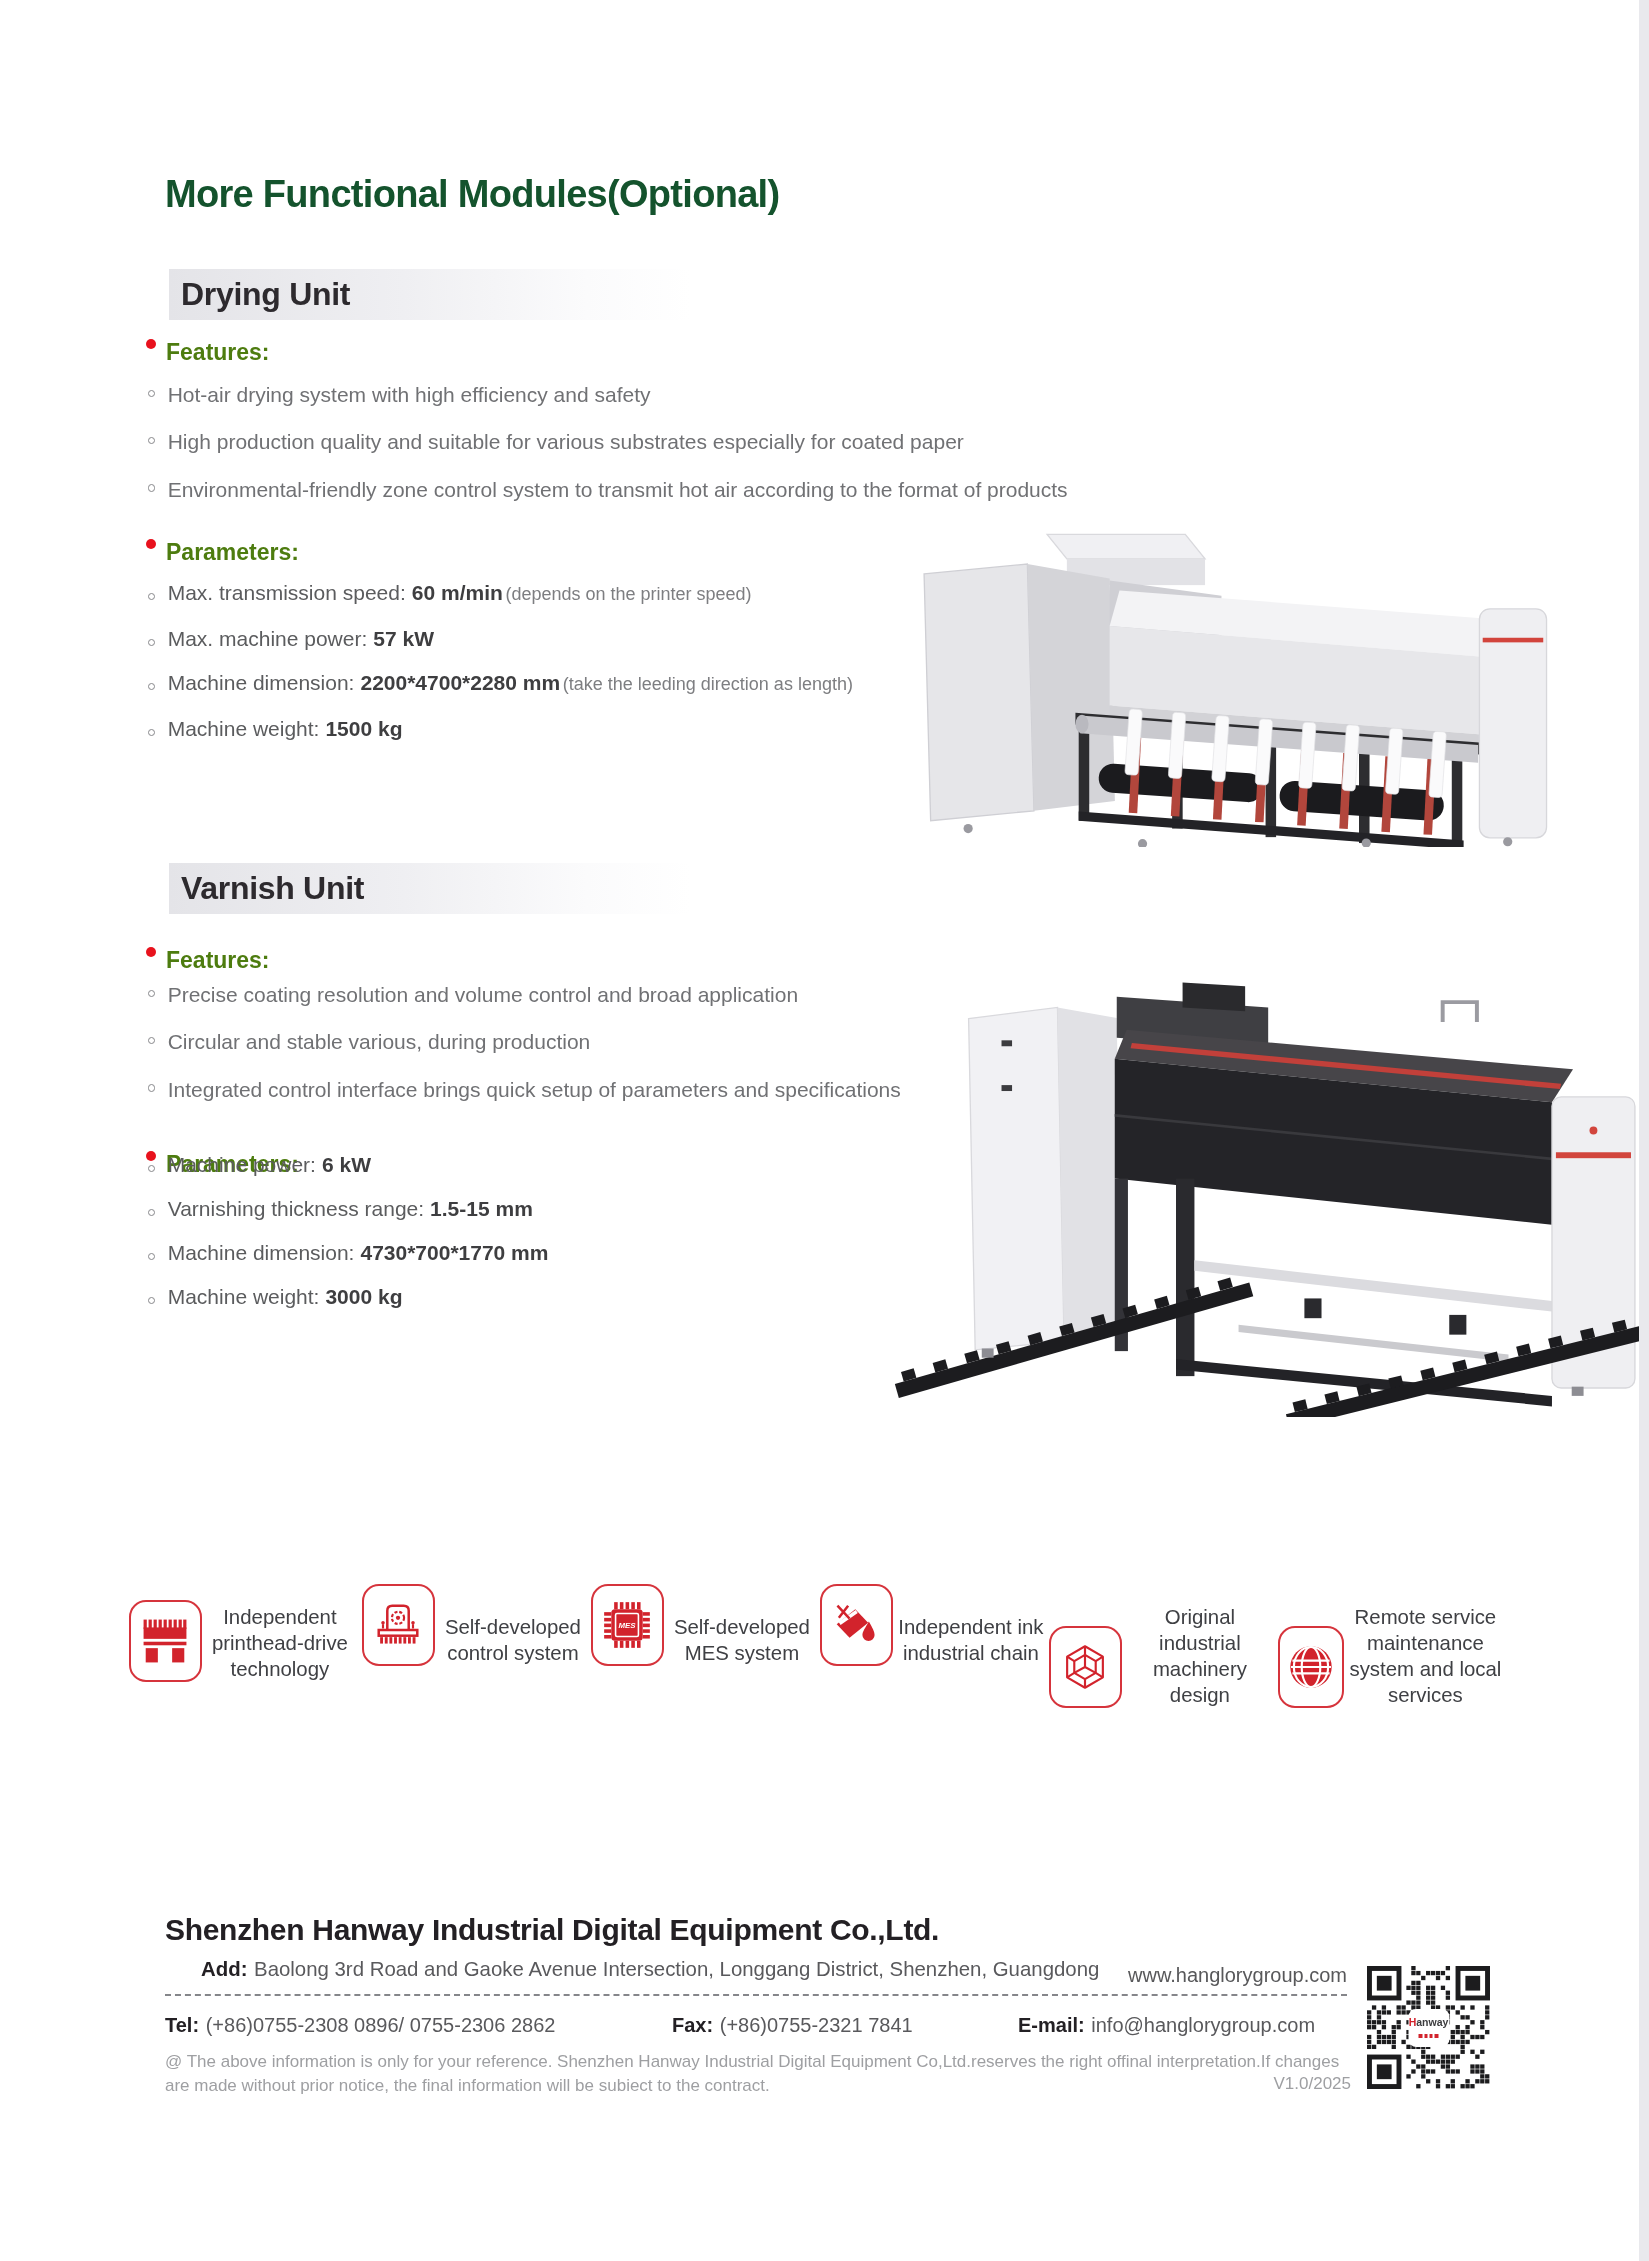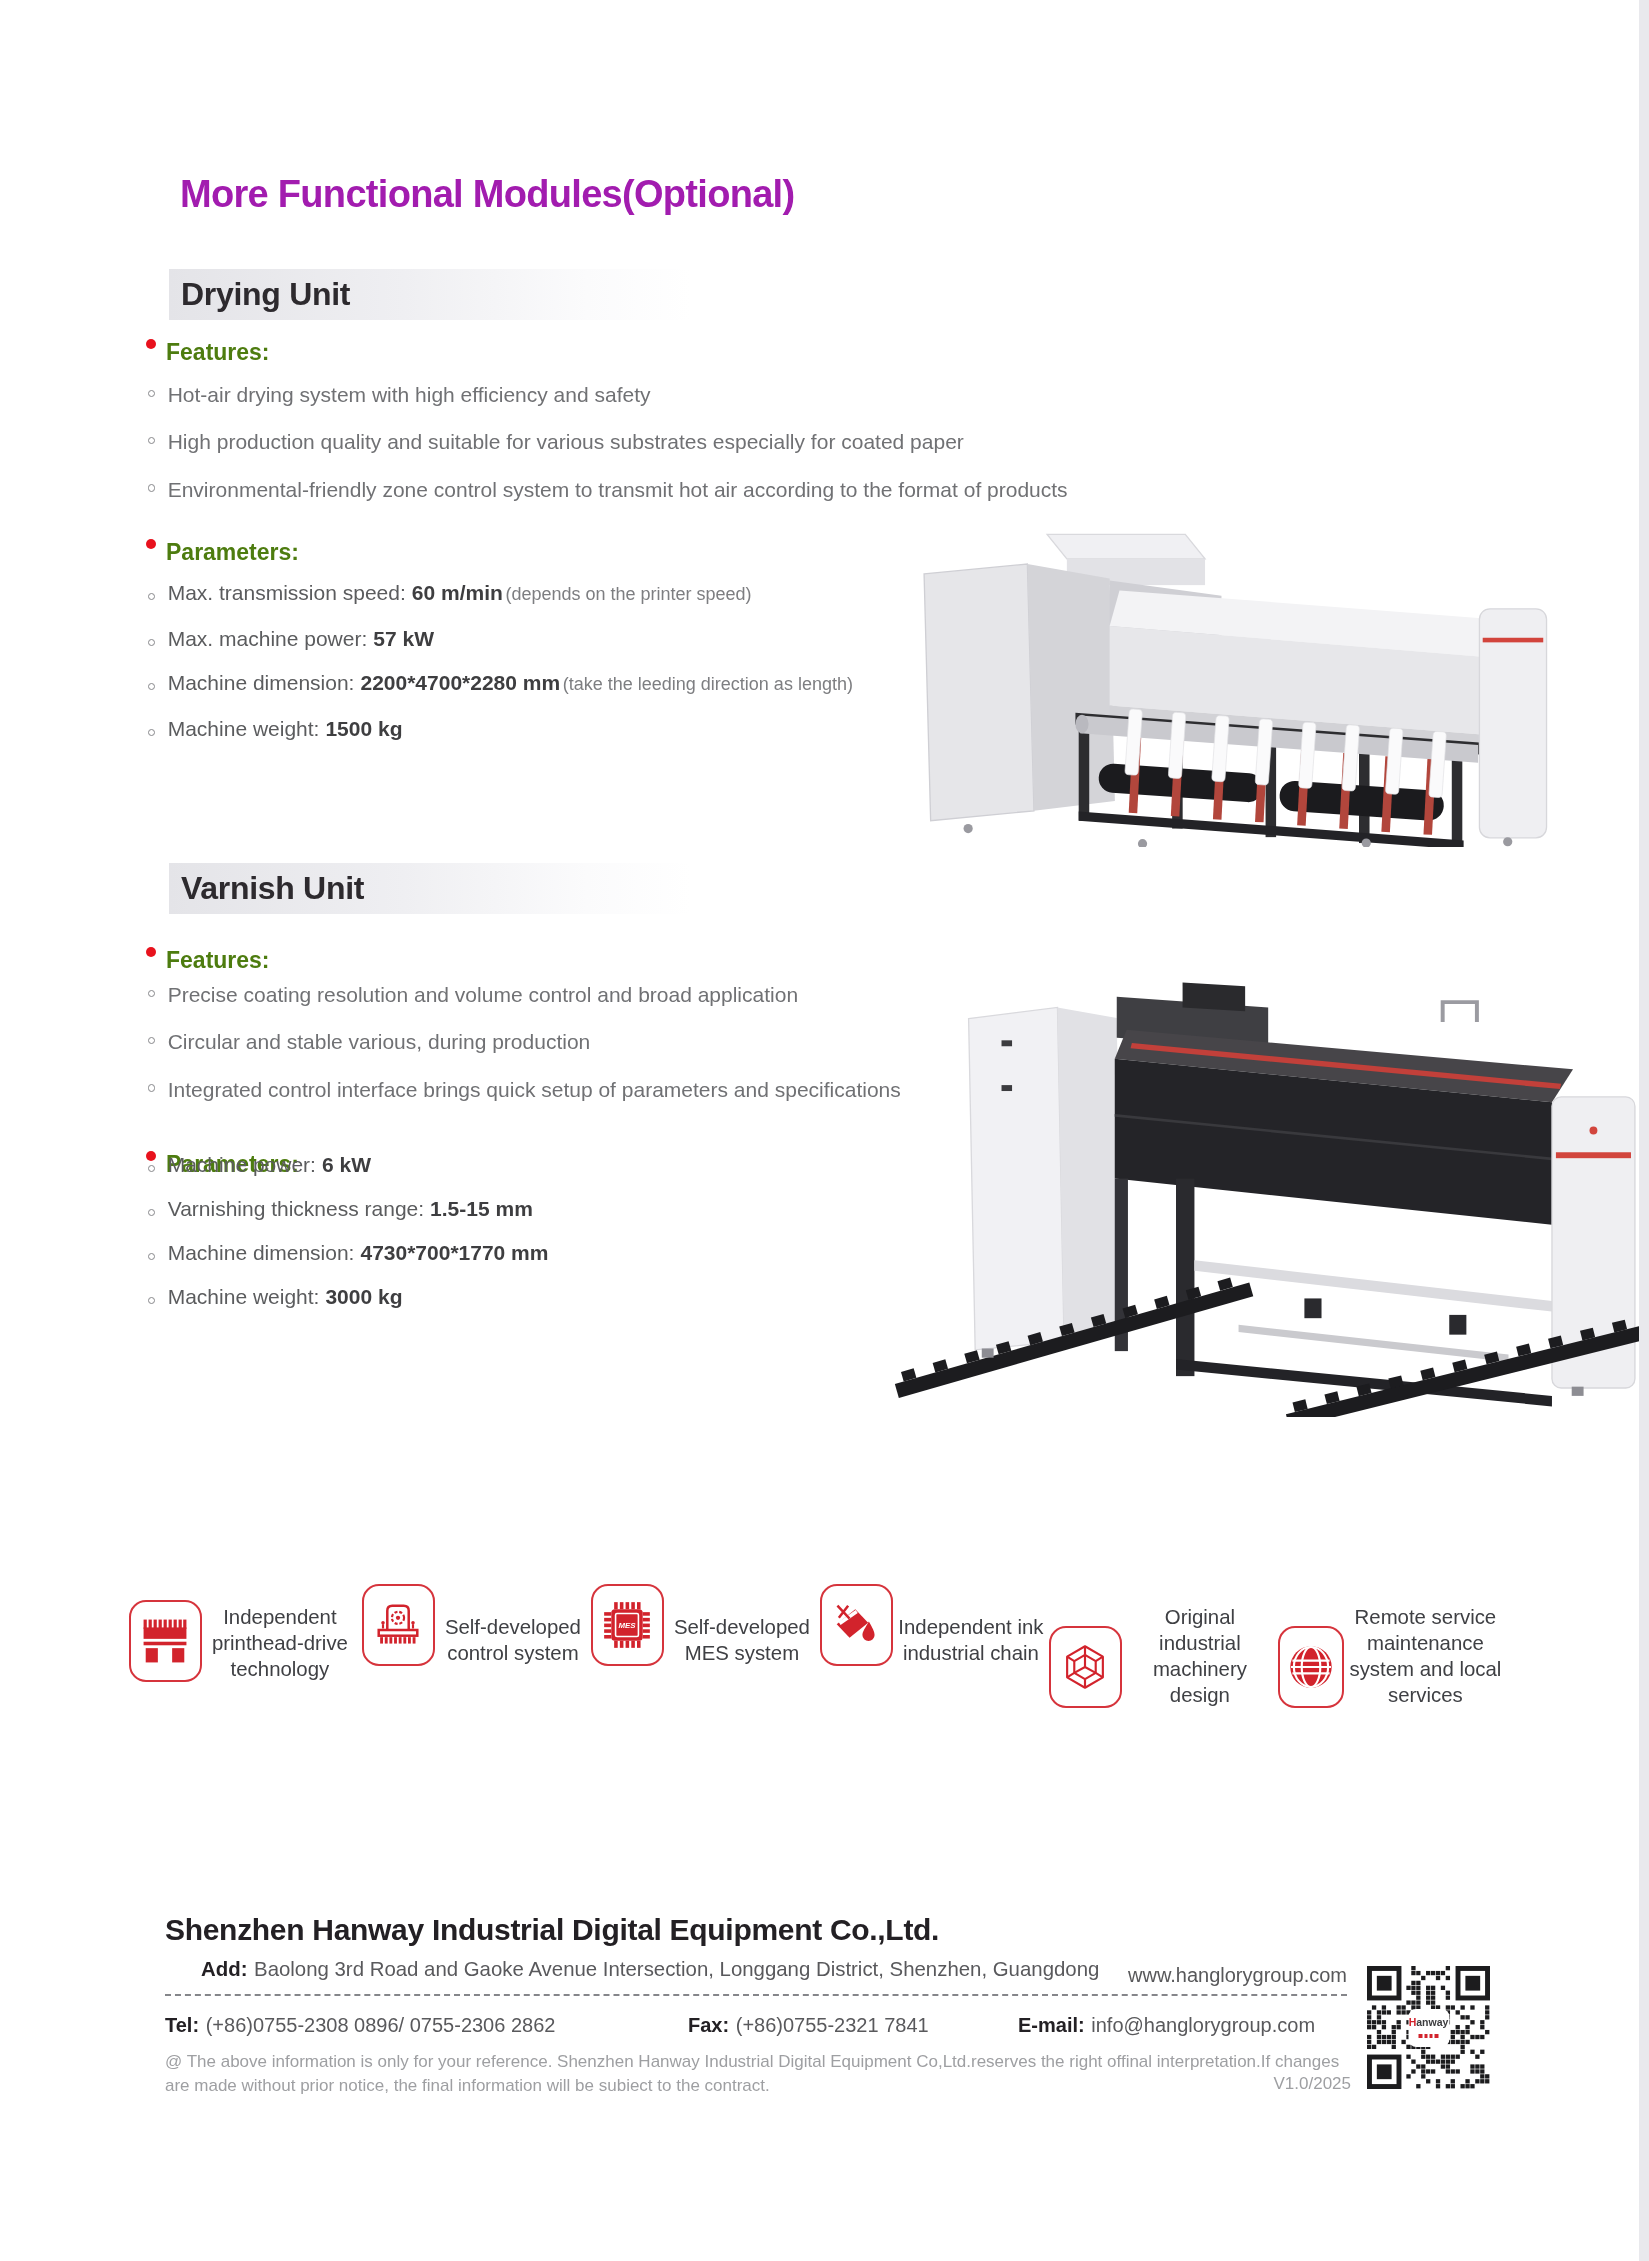--- a/index.html
+++ b/index.html
@@ -3,22 +3,22 @@
 <meta charset="utf-8">
 <style>
   * { margin:0; padding:0; box-sizing:border-box; }
   html,body { background:#ffffff; }
   body { font-family:"Liberation Sans", sans-serif; width:1649px; height:2261px; position:relative; }
 
   .page { position:relative; width:1649px; height:2261px; background:#ffffff; overflow:hidden; }
 
   
   [data-name="page-title"]{
-    position:absolute; left:180px; top:173px;
-    font-size:38px; font-weight:700; color:#a21caf; letter-spacing:-0.7px;
+    position:absolute; left:165px; top:173px;
+    font-size:38px; font-weight:700; color:#14532d; letter-spacing:-0.7px;
   }
   .unit-header{
     position:absolute; left:169px; width:522px; height:51px;
     background:linear-gradient(90deg,#e4e4e8 0%,#efeff2 45%,#fbfbfc 80%,#ffffff 100%);
     font-size:32px; font-weight:600; color:#2d2a2e;
     line-height:51px; padding-left:12px; letter-spacing:-0.3px;
   }
   [data-name="drying-unit-header"]{ top:269px; }
   [data-name="varnish-unit-header"]{ top:863px; }
 
@@ -67,21 +67,21 @@
   
   [data-name="footer-company"]{ position:absolute; left:165px; top:1889px;
     font-size:30px; font-weight:700; color:#232024; letter-spacing:-0.3px;margin-top:24px; }
   .footer-row{ position:absolute; display:flex; align-items:baseline; gap:6.6px; font-size:20.4px; color:#59595c; }
   .footer-row b{ font-weight:700; color:#232024; }
   [data-name="address-row"]{ left:165px; top:1958px;margin-left:36px; }
   [data-name="website-link"]{ position:absolute; left:1128px; top:1964px; font-size:20px; color:#58585a; }
   [data-name="footer-divider"]{ position:absolute; left:165px; top:1994px; width:1182px;
     border-top:2px dashed #85868a; height:0; }
   [data-name="tel-row"]{ left:165px; top:2014px; font-size:20px; }
-  [data-name="fax-row"]{ left:672px; top:2014px; font-size:20px;margin-left:16px; }
+  [data-name="fax-row"]{ left:672px; top:2014px; font-size:20px; }
   [data-name="email-row"]{ left:1018px; top:2014px; font-size:20px; }
   [data-name="disclaimer-text"]{ position:absolute; left:165px; top:2050px; width:1192px;
     font-size:17px; line-height:24px; color:#9e9fa2; }
   [data-name="version-label"]{ position:absolute; left:1219px; top:2074px; width:132px;
     text-align:right; font-size:17px; color:#9e9fa2; }
 
   
   [data-name="qr-code"]{ position:absolute; left:1367px; top:1966px; width:123px; height:123px; }
   [data-name="qr-code"] svg{ width:100%; height:100%; display:block; }
   .qr-logo{ position:absolute; left:50%; top:50%; transform:translate(-50%,-50%);

